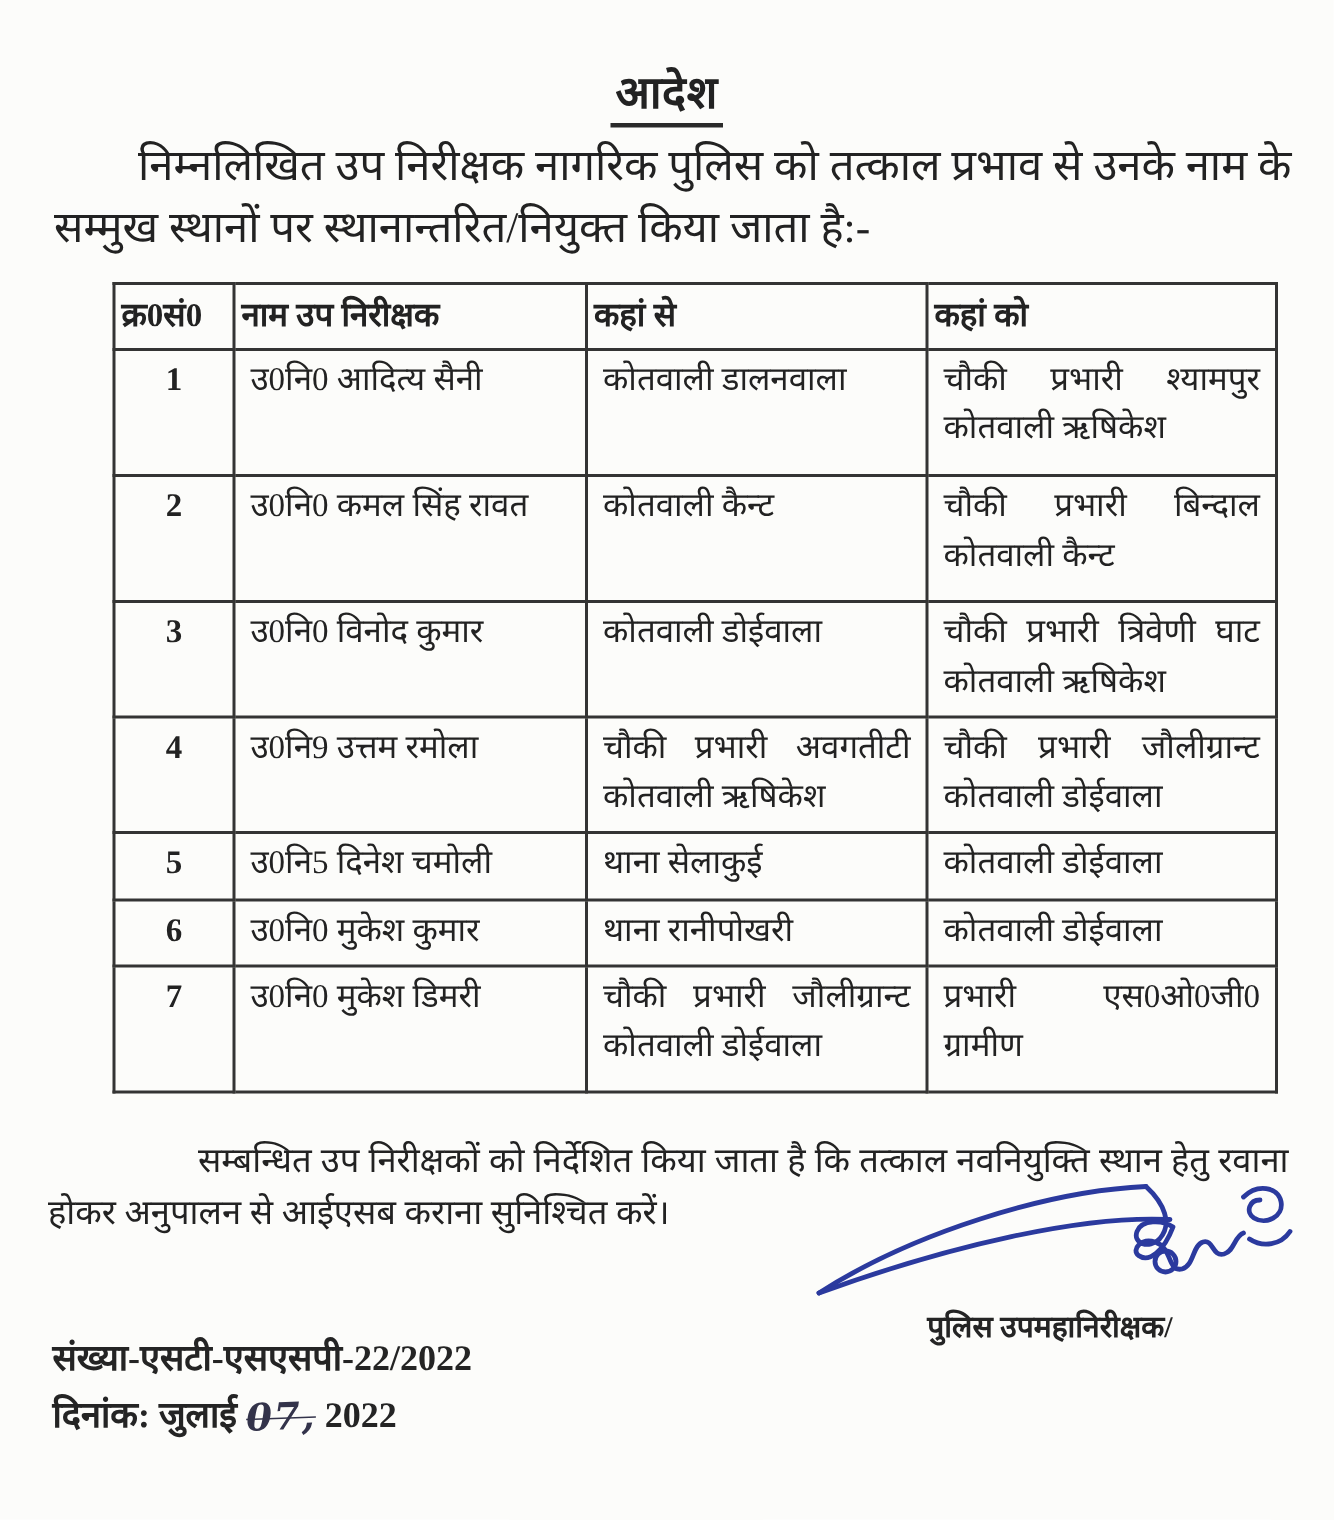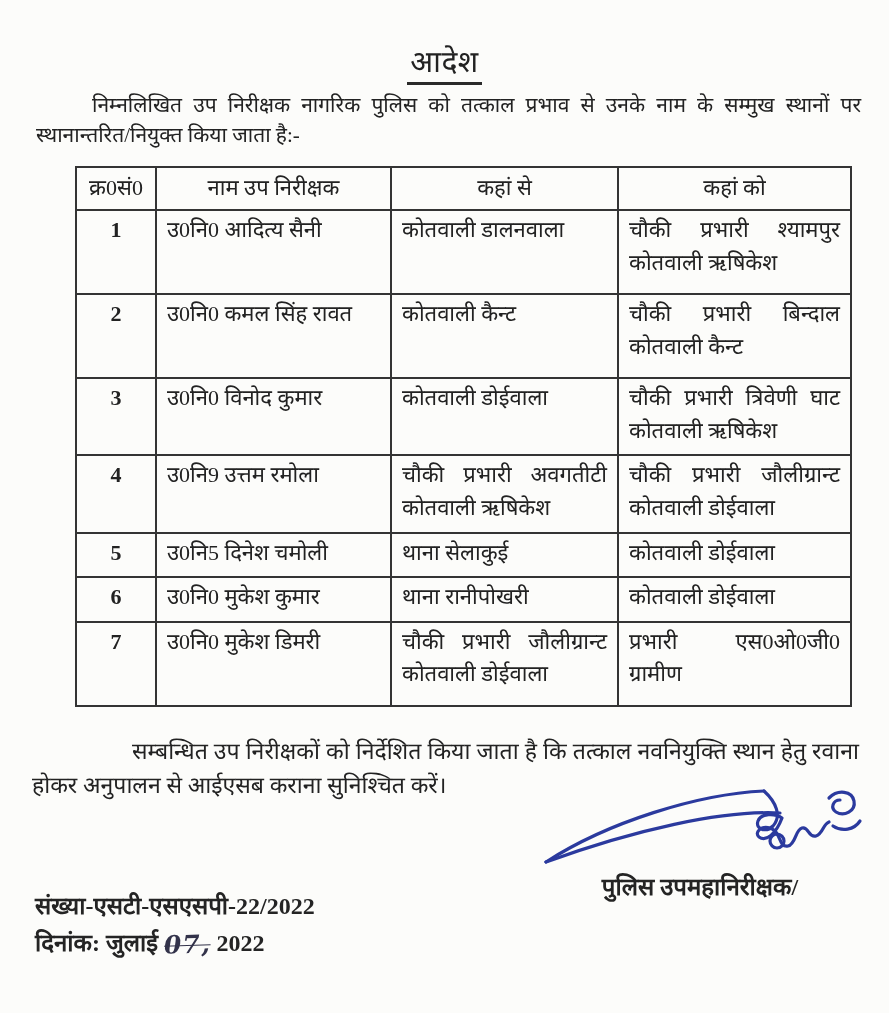--- a/index.html
+++ b/index.html
@@ -12,49 +12,49 @@
     position: relative;
     width: 889px; height: 1013px;
     background: #fcfcfa;
     color: #222222;
     overflow: hidden;
   }
   .title-wrap { text-align: center; padding-top: 40px; }
   .doc-title {
     display: inline-block;
     font-size: 30px;
-    font-weight: normal;
+    font-weight: bold;
     border-bottom: 3px solid #2a2a2a;
     padding: 0 3px 1px 3px;
     letter-spacing: 0.5px;
   }
   .intro {
     margin: 6px 28px 0 36px;
-    font-size: 21px;
+    font-size: 29px;
     line-height: 1.42;
     text-align: justify;
     text-indent: 56px;
   }
   table.transfer {
     border-collapse: collapse;
     margin: 15px 0 0 75px;
     width: 775px;
     table-layout: fixed;
   }
   table.transfer th, table.transfer td {
     border: 2px solid #343434;
     vertical-align: top;
     font-size: 22px;
     line-height: 1.48;
     padding: 3px 10px 7px 10px;
     overflow: hidden;
   }
   table.transfer th {
-    font-weight: normal;
-    text-align: center;
+    font-weight: bold;
+    text-align: left;
     padding: 4px 4px 5px 4px;
   }
   td.num { text-align: center; font-weight: bold; padding-top: 4px; }
   td.place { text-align: justify; border-radius: 16px; }
   tr.tall td { padding-bottom: 14px; }
   .closing {
     margin: 28px 30px 0 32px;
     font-size: 23px;
     line-height: 1.5;
     text-align: justify;
@@ -81,21 +81,21 @@
     text-decoration-thickness: 1px;
   }
   .sig-area {
     position: absolute;
     left: 525px; top: 778px;
     width: 350px;
     text-align: center;
   }
   .sig-svg { display: block; margin: 0 auto -4px auto; }
   .sig-text {
-    font-size: 24px;
+    font-size: 20px;
     font-weight: bold;
     line-height: 1.32;
     color: #242424;
   }
 </style>
 </head>
 <body>
 
 <div class="page">
 

